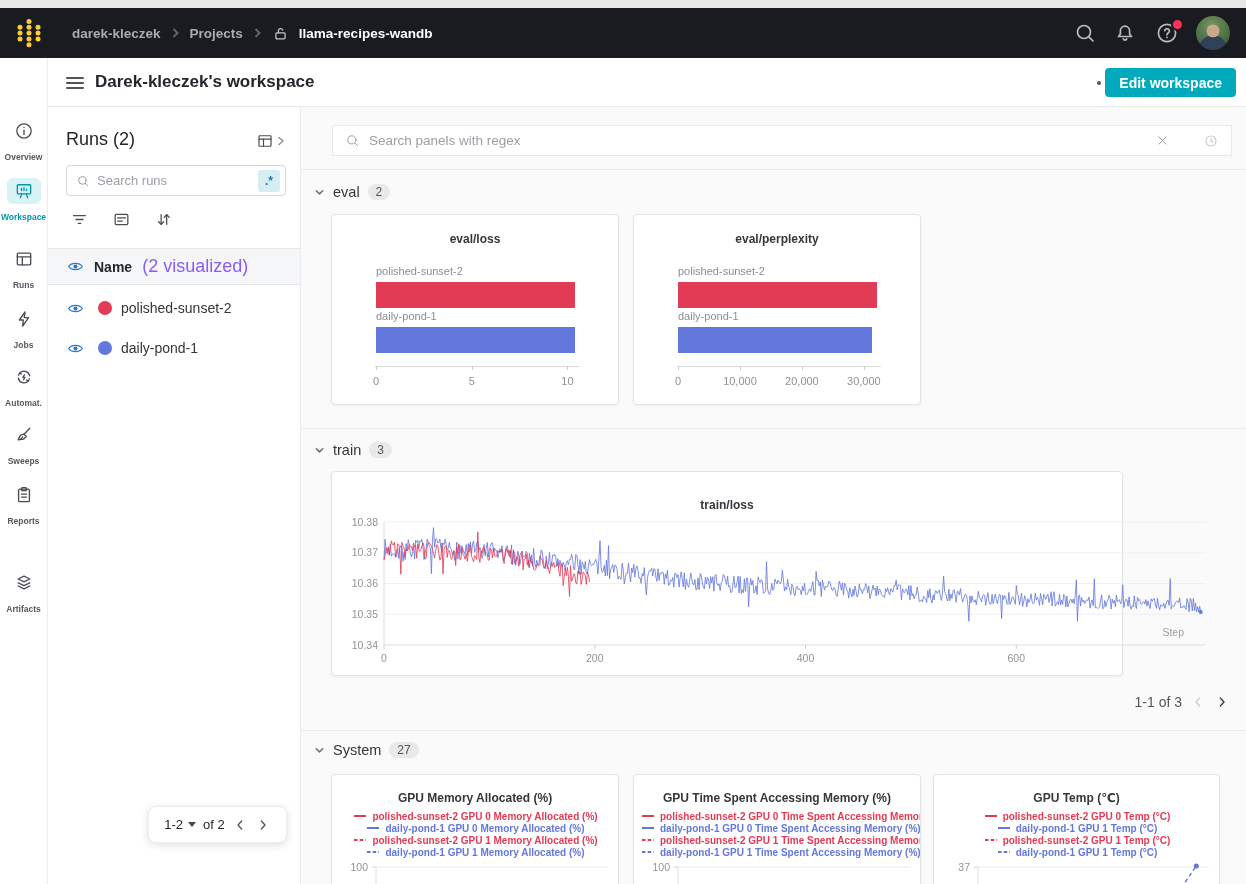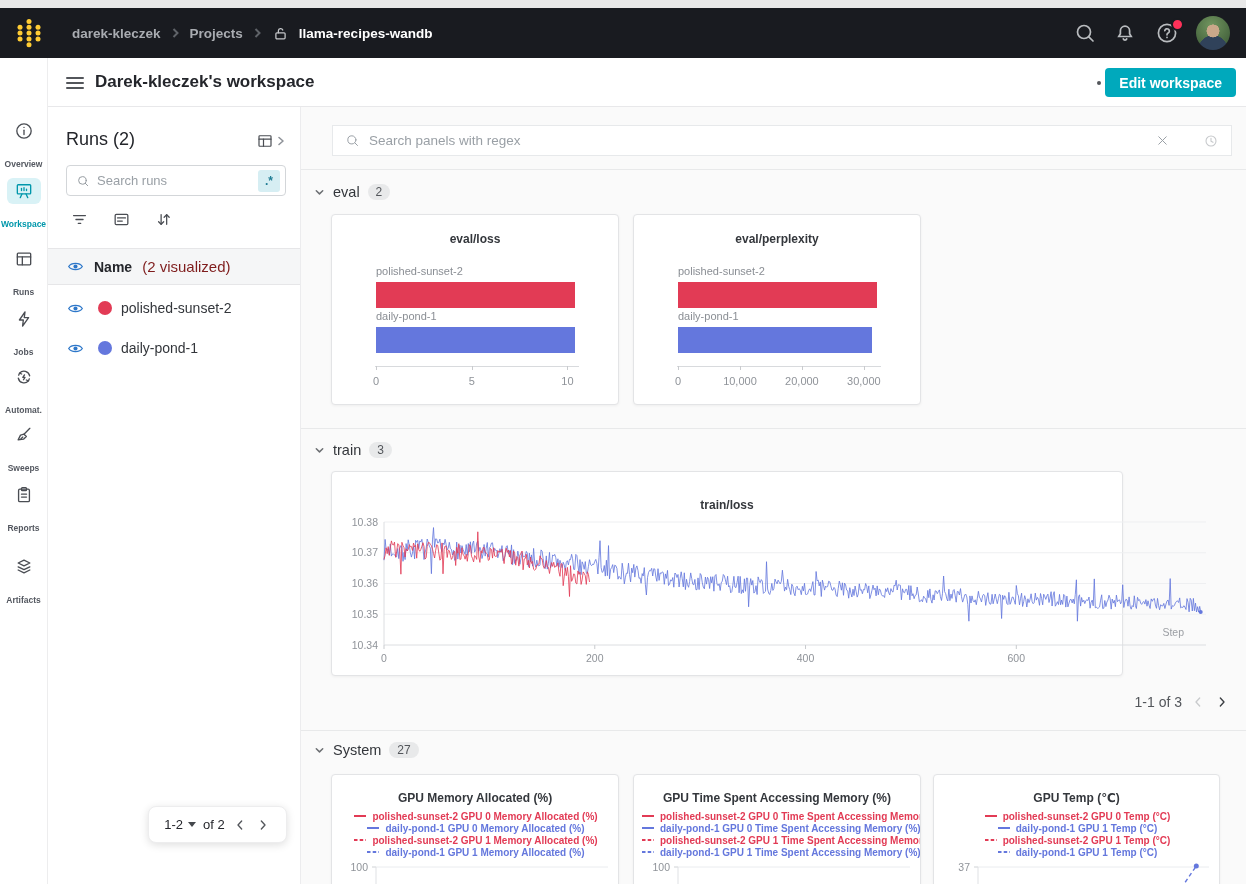--- a/index.html
+++ b/index.html
@@ -22,21 +22,21 @@
   .nav-ic svg{stroke:currentColor;fill:none;stroke-width:1.7;stroke-linecap:round}
   .notif-dot{position:absolute;top:-3px;right:-5px;width:13px;height:13px;border-radius:50%;background:#ff3159;border:2px solid #191b20}
   .avatar{position:absolute;left:1196px;top:8px;width:34px;height:34px;border-radius:50%;cursor:pointer;
     background:
       radial-gradient(circle at 50% 44%, #caa88a 0 25%, rgba(0,0,0,0) 26%),
       radial-gradient(circle at 50% 100%, #30425a 0 38%, rgba(0,0,0,0) 39%),
       radial-gradient(circle at 45% 28%, #71955f, #42603b 78%)}
 
   
   .rail{position:absolute;top:50px;left:0;width:48px;bottom:0;background:#fff;border-right:1px solid #ededee}
-  .rail-item{position:absolute;left:0;width:47px;display:flex;flex-direction:column;align-items:center;gap:15px;cursor:pointer}
+  .rail-item{position:absolute;left:0;width:47px;display:flex;flex-direction:column;align-items:center;gap:8px;cursor:pointer}
   .rail-ic{width:34px;height:26px;display:flex;align-items:center;justify-content:center;border-radius:6px}
   .rail-label{font-size:8.5px;font-weight:600;color:#545860}
   .rail-item.active .rail-ic{background:#d9f2f6}
   .rail-item.active .icon{color:#0097ab}
   .rail-item.active .rail-label{color:#0097ab}
 
   
   .ws-header{position:absolute;top:50px;left:48px;right:0;height:49px;background:#fff;border-bottom:1px solid #e8e8ea}
   .hamburger{position:absolute;left:18px;top:16px;width:18px;height:16px;cursor:pointer}
   .hamburger span{display:block;height:2px;background:#53565b;margin:3px 0;border-radius:1px}
@@ -53,21 +53,21 @@
   .runs-search{position:absolute;left:18px;top:58px;width:220px;height:31px;border:1px solid #d3d6d9;border-radius:4px;
     display:flex;align-items:center;padding:0 5px 0 9px;gap:7px;cursor:text}
   .runs-search .ph{flex:1;font-size:13px;color:#9aa0a6}
   .regex-chip{width:22px;height:22px;background:#d6eef3;color:#1f7c94;border-radius:3px;font-size:12px;font-weight:700;
     display:flex;align-items:center;justify-content:center;cursor:pointer}
   .runs-toolbar{position:absolute;left:22px;top:103px;display:flex;gap:23px}
   .runs-toolbar .icon{cursor:pointer}
   .runs-colhead{position:absolute;left:0;top:141px;width:252px;height:37px;background:#f5f6f7;border-top:1px solid #e6e6e8;border-bottom:1px solid #e6e6e8;
     display:flex;align-items:center;padding-left:19px;gap:10px;cursor:pointer}
   .colhead-name{font-size:14px;font-weight:700;color:#24262b}
-  .colhead-sub{font-size:15px;color:#7f1d1d}
+  .colhead-sub{font-size:18px;color:#8b5cf6}
   .run-row{position:absolute;left:0;width:252px;height:32px;display:flex;align-items:center;padding-left:19px;gap:9px;cursor:pointer}
   .run-dot{width:14px;height:14px;border-radius:50%;flex:none;margin-left:5px}
   .run-name{font-size:14px;color:#33363b}
   .eye{color:#2d77c9}
   .eye svg{stroke:currentColor;fill:none;stroke-width:1.5}
   .runs-pill{position:absolute;left:100px;top:699px;width:139px;height:37px;background:#fff;border:1px solid #ededee;border-radius:8px;
     box-shadow:0 2px 8px rgba(0,0,0,.13);display:flex;align-items:center;justify-content:center;gap:7px;font-size:13px;color:#24262b}
   .caret{width:0;height:0;border-left:4px solid transparent;border-right:4px solid transparent;border-top:5px solid #44474c;margin-left:-2px}
   .chev{width:16px;height:16px;cursor:pointer}
   .chev svg{stroke:currentColor;fill:none;stroke-width:2;stroke-linecap:round;stroke-linejoin:round}
@@ -227,21 +227,21 @@
       <span class="rail-ic icon">
         <svg width="20" height="20" viewBox="0 0 24 24">
             <rect x="5.5" y="5" width="13" height="15" rx="1.5"></rect>
             <rect x="9" y="3.2" width="6" height="3.4" rx="1"></rect>
             <line x1="9" y1="11" x2="15" y2="11"></line>
             <line x1="9" y1="14.5" x2="15" y2="14.5"></line>
           </svg>
         </span>
       <span class="rail-label">Reports</span>
     </div>
-    <div class="rail-item" style="top:496px">
+    <div class="rail-item" style="top:512px">
       <span class="rail-ic icon">
         <svg width="20" height="20" viewBox="0 0 24 24">
             <path d="M12 3.8 l7 3.4 -7 3.4 -7 -3.4 z"></path>
             <path d="M5 11.8 l7 3.4 7 -3.4"></path>
             <path d="M5 15.6 l7 3.4 7 -3.4"></path>
           </svg>
         </span>
       <span class="rail-label">Artifacts</span>
     </div>
   </div>

